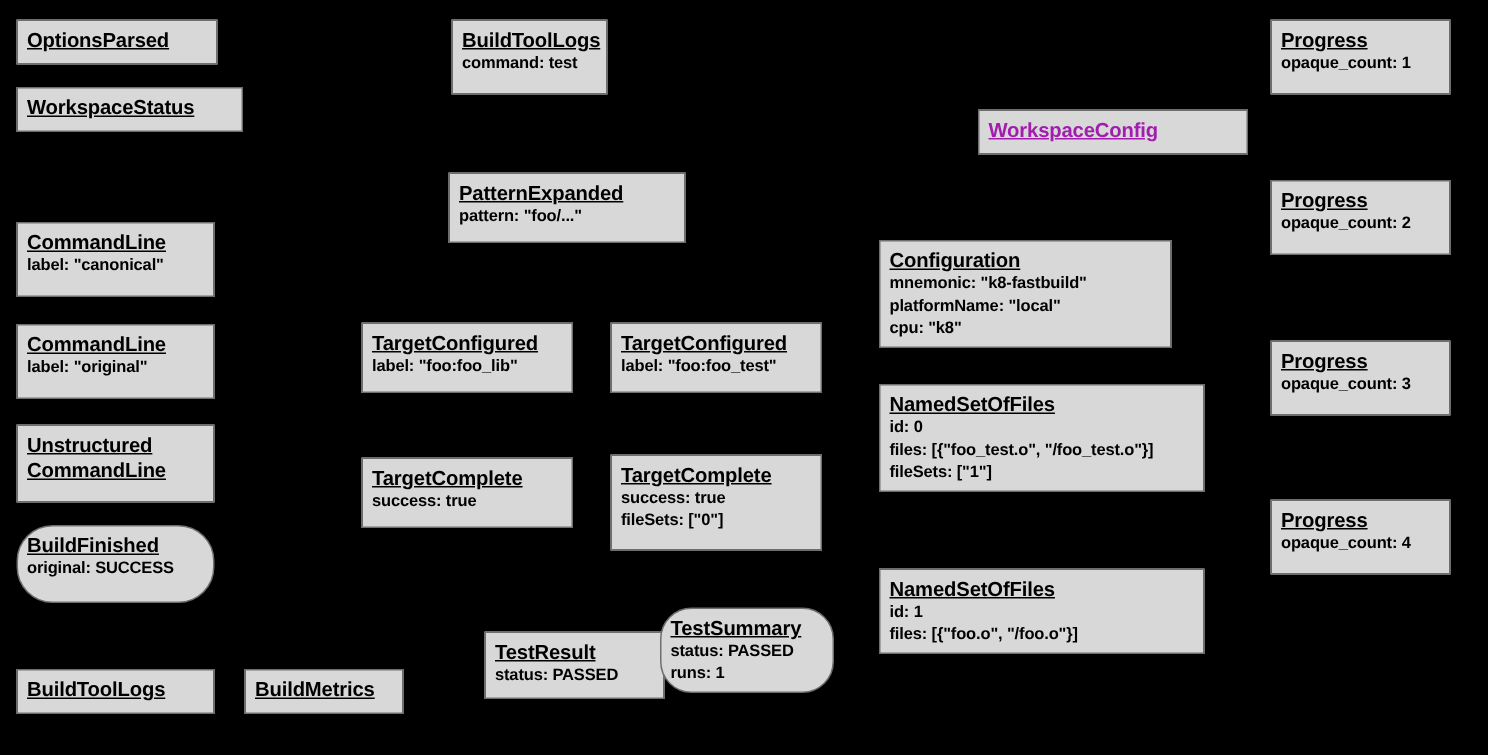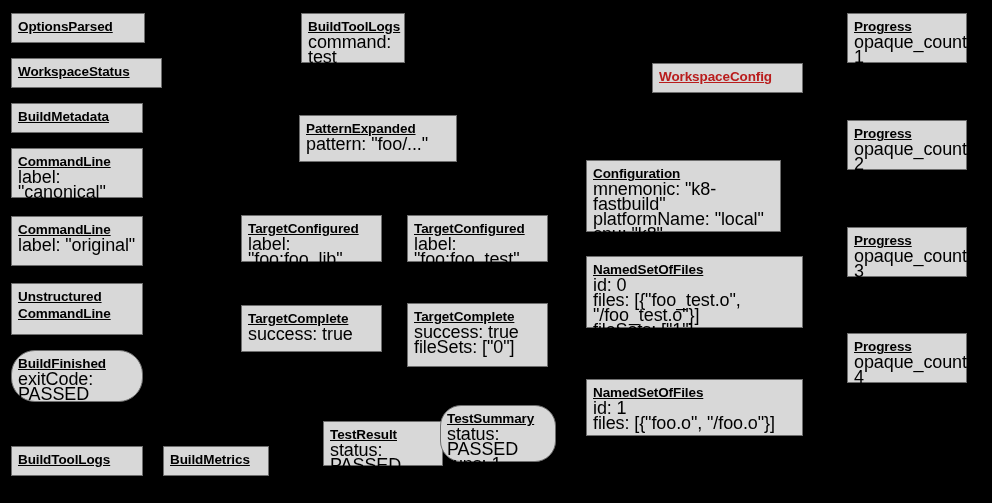--- a/index.html
+++ b/index.html
@@ -27,52 +27,51 @@
   .node-title {
     font-size: 13.5px;
     font-weight: bold;
     text-decoration: underline;
     display: inline-block;
     line-height: 17px;
     white-space: pre-line;
     letter-spacing: -0.1px;
   }
   .node-fields {
-    font-size: 18px;
-    font-weight: normal;
+    font-size: 11px;
+    font-weight: bold;
     white-space: pre-line;
     line-height: 15px;
     letter-spacing: -0.1px;
   }
 </style>
 </head>
 <body>
 
 <div id="canvas" style="width: 992px; height: 503px; background: rgb(0, 0, 0);">
     <div class="node" style="left: 11px; top: 58px; width: 151px; height: 30px; background: rgb(216, 216, 216); border-color: rgb(110, 110, 110); color: rgb(0, 0, 0);"><div class="node-title">WorkspaceStatus</div></div>
     <div class="node" style="left: 11px; top: 13px; width: 134px; height: 30px; background: rgb(216, 216, 216); border-color: rgb(110, 110, 110); color: rgb(0, 0, 0);"><div class="node-title">OptionsParsed</div></div>
-    <div class="node" style="left: 11px; top: 103px; width: 132px; height: 30px; background: rgb(216, 216, 216); border-color: rgb(110, 110, 110); color: rgb(0, 0, 0);"><div class="node-title">BuildMetadata</div></div>
     <div class="node" style="left: 11px; top: 148px; width: 132px; height: 50px; background: rgb(216, 216, 216); border-color: rgb(110, 110, 110); color: rgb(0, 0, 0);"><div class="node-title">CommandLine</div><div class="node-fields">label: "canonical"</div></div>
     <div class="node" style="left: 11px; top: 216px; width: 132px; height: 50px; background: rgb(216, 216, 216); border-color: rgb(110, 110, 110); color: rgb(0, 0, 0);"><div class="node-title">CommandLine</div><div class="node-fields">label: "original"</div></div>
     <div class="node" style="left: 11px; top: 283px; width: 132px; height: 52px; background: rgb(216, 216, 216); border-color: rgb(110, 110, 110); color: rgb(0, 0, 0);"><div class="node-title">Unstructured
 CommandLine</div></div>
-    <div class="node" style="left: 11px; top: 350px; width: 132px; height: 52px; background: rgb(216, 216, 216); border-color: rgb(110, 110, 110); color: rgb(0, 0, 0); border-radius: 24px;"><div class="node-title">BuildFinished</div><div class="node-fields">exitCode: PASSED</div></div>
+    <div class="node" style="left: 11px; top: 350px; width: 132px; height: 52px; background: rgb(216, 216, 216); border-color: rgb(110, 110, 110); color: rgb(0, 0, 0); border-radius: 24px;"><div class="node-title">BuildFinished</div><div class="node-fields">original: SUCCESS</div></div>
     <div class="node" style="left: 11px; top: 446px; width: 132px; height: 30px; background: rgb(216, 216, 216); border-color: rgb(110, 110, 110); color: rgb(0, 0, 0);"><div class="node-title">BuildToolLogs</div></div>
     <div class="node" style="left: 163px; top: 446px; width: 106px; height: 30px; background: rgb(216, 216, 216); border-color: rgb(110, 110, 110); color: rgb(0, 0, 0);"><div class="node-title">BuildMetrics</div></div>
     <div class="node" style="left: 301px; top: 13px; width: 104px; height: 50px; background: rgb(216, 216, 216); border-color: rgb(110, 110, 110); color: rgb(0, 0, 0);"><div class="node-title">BuildToolLogs</div><div class="node-fields">command: test</div></div>
     <div class="node" style="left: 299px; top: 115px; width: 158px; height: 47px; background: rgb(216, 216, 216); border-color: rgb(110, 110, 110); color: rgb(0, 0, 0);"><div class="node-title">PatternExpanded</div><div class="node-fields">pattern: "foo/..."</div></div>
     <div class="node" style="left: 241px; top: 215px; width: 141px; height: 47px; background: rgb(216, 216, 216); border-color: rgb(110, 110, 110); color: rgb(0, 0, 0);"><div class="node-title">TargetConfigured</div><div class="node-fields">label: "foo:foo_lib"</div></div>
     <div class="node" style="left: 407px; top: 215px; width: 141px; height: 47px; background: rgb(216, 216, 216); border-color: rgb(110, 110, 110); color: rgb(0, 0, 0);"><div class="node-title">TargetConfigured</div><div class="node-fields">label: "foo:foo_test"</div></div>
     <div class="node" style="left: 241px; top: 305px; width: 141px; height: 47px; background: rgb(216, 216, 216); border-color: rgb(110, 110, 110); color: rgb(0, 0, 0);"><div class="node-title">TargetComplete</div><div class="node-fields">success: true</div></div>
     <div class="node" style="left: 407px; top: 303px; width: 141px; height: 64px; background: rgb(216, 216, 216); border-color: rgb(110, 110, 110); color: rgb(0, 0, 0);"><div class="node-title">TargetComplete</div><div class="node-fields">success: true
 fileSets: ["0"]</div></div>
     <div class="node" style="left: 311px; top: 421px; width: 120px; height: 45px; background: rgb(216, 216, 216); border-color: rgb(110, 110, 110); color: rgb(0, 0, 0); margin-left: 12px;"><div class="node-title">TestResult</div><div class="node-fields">status: PASSED</div></div>
     <div class="node" style="left: 440px; top: 405px; width: 116px; height: 57px; background: rgb(216, 216, 216); border-color: rgb(110, 110, 110); color: rgb(0, 0, 0); border-radius: 21px;"><div class="node-title">TestSummary</div><div class="node-fields">status: PASSED
 runs: 1</div></div>
-    <div class="node" style="left: 652px; top: 63px; width: 151px; height: 30px; background: rgb(216, 216, 216); border-color: rgb(110, 110, 110); color: #b91c1c;"><div class="node-title">WorkspaceConfig</div></div>
+    <div class="node" style="left: 652px; top: 73px; width: 180px; height: 30px; background: rgb(216, 216, 216); border-color: rgb(110, 110, 110); color: #a21caf;"><div class="node-title">WorkspaceConfig</div></div>
     <div class="node" style="left: 586px; top: 160px; width: 195px; height: 72px; background: rgb(216, 216, 216); border-color: rgb(110, 110, 110); color: rgb(0, 0, 0);"><div class="node-title">Configuration</div><div class="node-fields">mnemonic: "k8-fastbuild"
 platformName: "local"
 cpu: "k8"</div></div>
     <div class="node" style="left: 586px; top: 256px; width: 217px; height: 72px; background: rgb(216, 216, 216); border-color: rgb(110, 110, 110); color: rgb(0, 0, 0);"><div class="node-title">NamedSetOfFiles</div><div class="node-fields">id: 0
 files: [{"foo_test.o", "/foo_test.o"}]
 fileSets: ["1"]</div></div>
     <div class="node" style="left: 586px; top: 379px; width: 217px; height: 57px; background: rgb(216, 216, 216); border-color: rgb(110, 110, 110); color: rgb(0, 0, 0);"><div class="node-title">NamedSetOfFiles</div><div class="node-fields">id: 1
 files: [{"foo.o", "/foo.o"}]</div></div>
     <div class="node" style="left: 847px; top: 13px; width: 120px; height: 50px; background: rgb(216, 216, 216); border-color: rgb(110, 110, 110); color: rgb(0, 0, 0);"><div class="node-title">Progress</div><div class="node-fields">opaque_count: 1</div></div>
     <div class="node" style="left: 847px; top: 120px; width: 120px; height: 50px; background: rgb(216, 216, 216); border-color: rgb(110, 110, 110); color: rgb(0, 0, 0);"><div class="node-title">Progress</div><div class="node-fields">opaque_count: 2</div></div>

